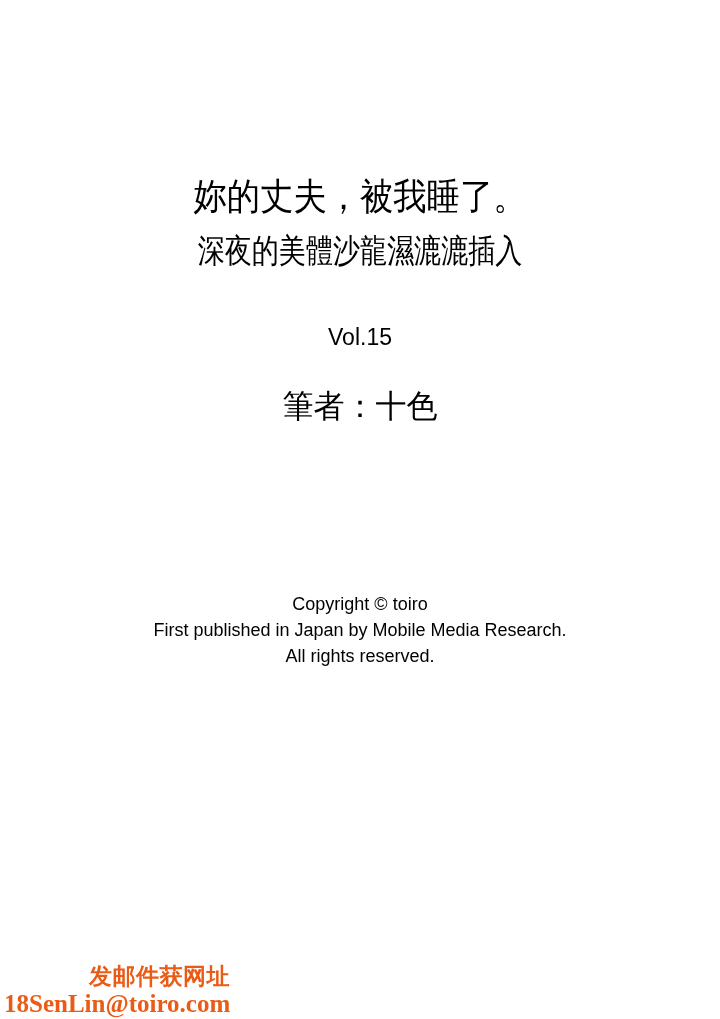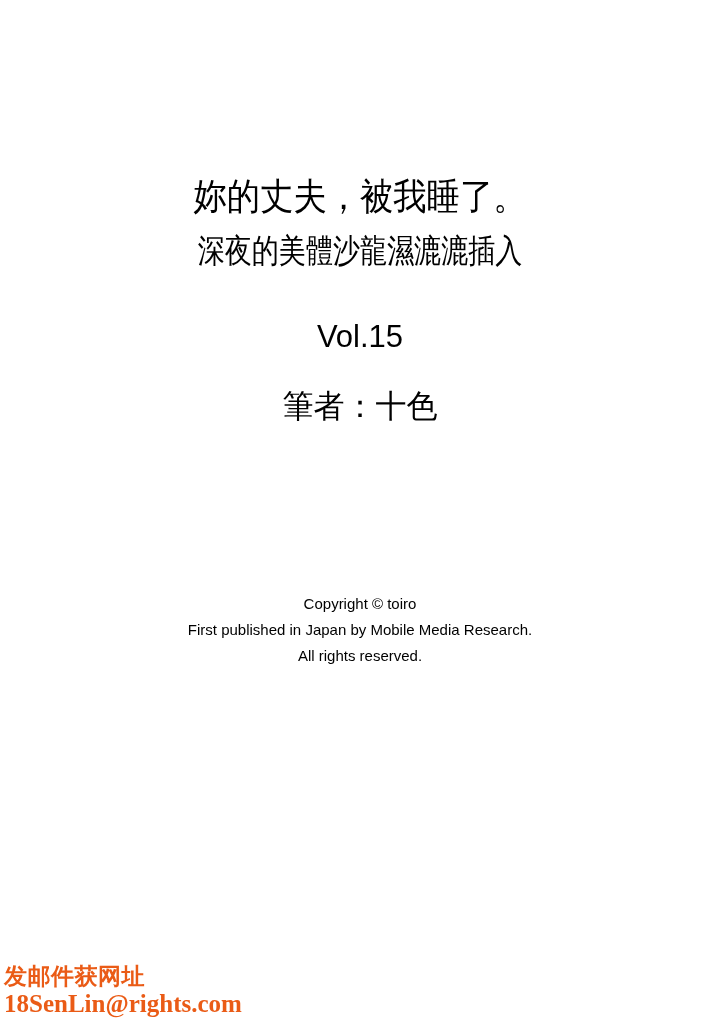--- a/index.html
+++ b/index.html
@@ -34,48 +34,48 @@
   .series-subtitle {
     top: 232px;
     font-size: 33px;
     line-height: 38px;
     font-weight: 400;
     transform: scaleX(0.82);
     transform-origin: 50% 50%;
   }
   .volume-number {
     top: 319px;
-    font-size: 31px;
+    font-size: 23px;
     line-height: 36px;
     font-weight: 400;
   }
   .author-credit {
     top: 387px;
     font-size: 32px;
     line-height: 38px;
     font-weight: 400;
     transform: scaleX(0.97);
     transform-origin: 50% 50%;
   }
   .copyright-block {
     top: 591px;
-    font-size: 15px;
+    font-size: 18px;
     line-height: 26px;
     font-weight: 400;
     letter-spacing: 0;
   }
   .copyright-line {
     display: block;
   }
   .contact-block {
     position: absolute;
     left: 4px;
     top: 962px;
     width: 226px;
-    text-align: left;
+    text-align: right;
     font-family: "Liberation Serif", "DejaVu Serif", serif;
     font-weight: 700;
     white-space: nowrap;
   }
   .contact-notice {
     font-size: 23px;
     line-height: 29px;
     letter-spacing: 0.5px;
   }
   .contact-email {
@@ -97,16 +97,16 @@
   <div class="centered author-credit">筆者：十色</div>
 
   <div class="centered copyright-block">
     <span class="copyright-line">Copyright © toiro</span>
     <span class="copyright-line">First published in Japan by Mobile Media Research.</span>
     <span class="copyright-line">All rights reserved.</span>
   </div>
 
   <div class="contact-block" style="color: rgb(234, 91, 22);">
     <div class="contact-notice">发邮件获网址</div>
-    <div class="contact-email">18SenLin@rights.com</div>
+    <div class="contact-email">18SenLin@toiro.com</div>
   </div>
 
 </div>
 
 </body></html>

